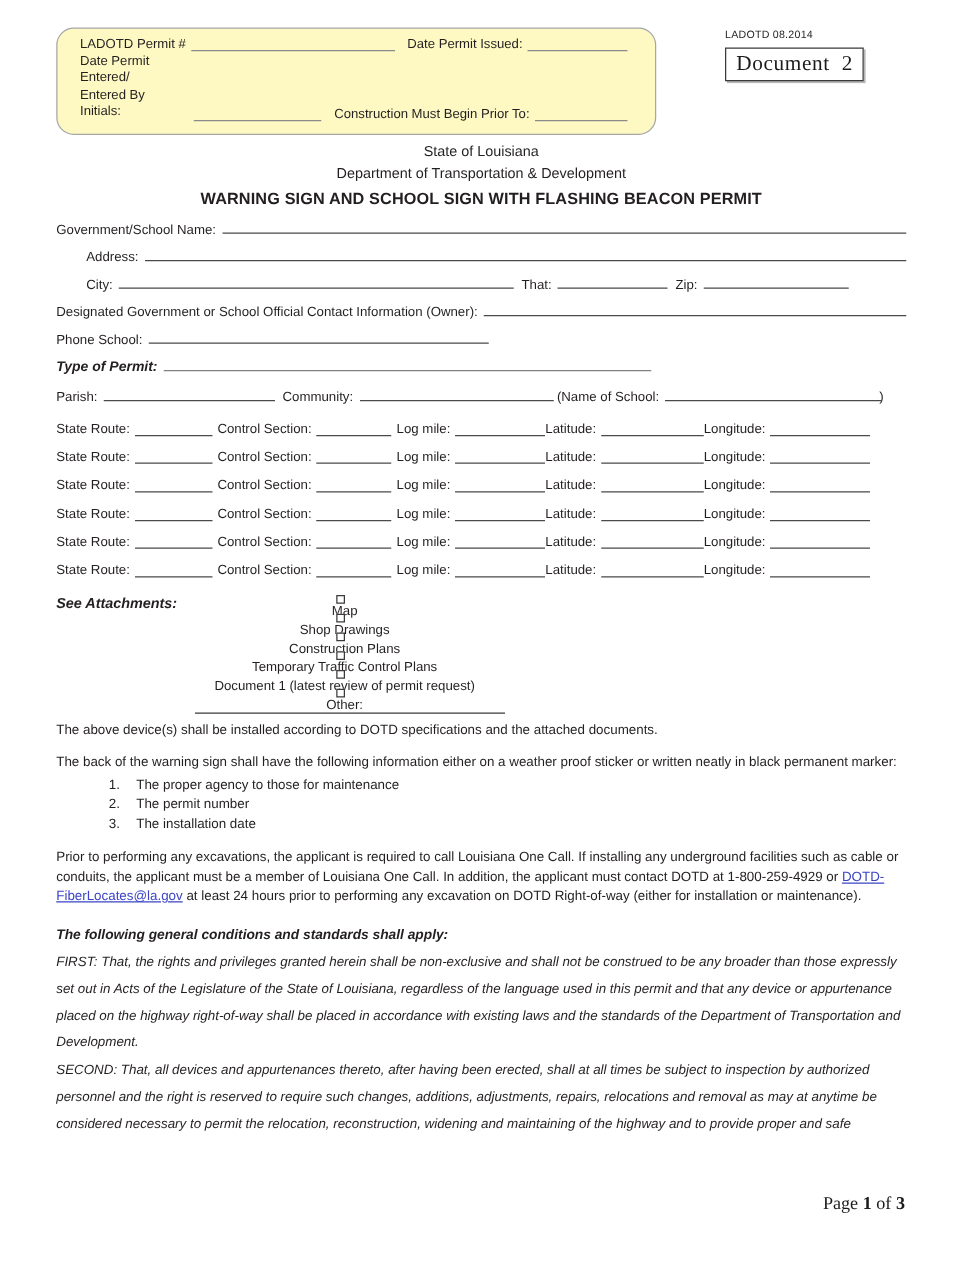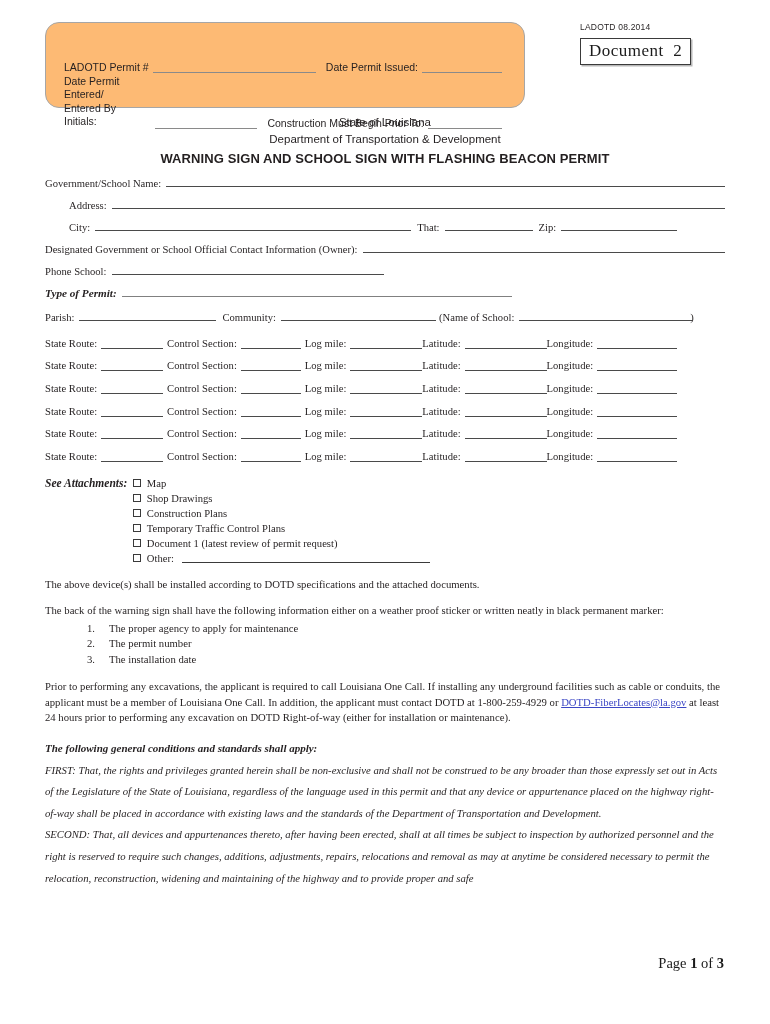--- a/index.html
+++ b/index.html
@@ -53,24 +53,24 @@
     white-space: pre;
   }
 
   
   .permit-box {
     position: absolute;
     left: 45px;
     top: 22px;
     width: 480px;
     height: 86px;
-    background: #fdba74;
+    background: #fef9c3;
     border: 1px solid #a6a6a6;
     border-radius: 14px;
-    padding: 32px 18px 10px 18px;
+    padding: 0 18px 10px 18px;
   }
   .pb-row { display: flex; align-items: flex-end; font-size: 10.5px; }
   .pb-row.r1 { margin-top: 6px; }
   .pb-row.r2 { margin-top: 2px; }
   .pb-label { white-space: nowrap; }
   .pb-line {
     border-bottom: 1px solid #8a8a8a;
     height: 11px;
     margin: 0 4px;
   }
@@ -96,21 +96,20 @@
     letter-spacing: 0.1px;
   }
 
   
   .body-area {
     position: absolute;
     left: 45px;
     top: 176px;
     width: 680px;
     font-size: 10.6px;
-    font-family: Liberation Serif, serif;
   }
 
   .frow {
     display: flex;
     align-items: baseline;
     margin-bottom: 0;
     height: 22px;
     white-space: nowrap;
   }
   .frow .lbl { flex: 0 0 auto; }
@@ -157,20 +156,21 @@
     font-size: 11.5px;
     flex: 0 0 auto;
     padding-top: 1px;
   }
   .attach-list { margin-left: 6px; }
   .attach-item {
     display: flex;
     align-items: center;
     height: 15px;
     white-space: nowrap;
+    flex-direction: column;
   }
   .cb {
     display: inline-block;
     width: 7.5px;
     height: 7.5px;
     border: 1px solid #3a3a3a;
     margin-right: 6px;
     flex: 0 0 auto;
     background: #fff;
   }
@@ -424,21 +424,21 @@
         </div>
     </div>
 
     <div class="para">The above device(s) shall be installed according to DOTD specifications and the attached documents.</div>
 
     <div class="para">The back of the warning sign shall have the following information either on a weather proof sticker or written neatly in black permanent marker:</div>
 
     <ul class="numlist" id="num-list">
         <li>
           <span class="num">1.</span>
-          <span>The proper agency to apply for maintenance</span>
+          <span>The proper agency to those for maintenance</span>
         </li>
         <li>
           <span class="num">2.</span>
           <span>The permit number</span>
         </li>
         <li>
           <span class="num">3.</span>
           <span>The installation date</span>
         </li>
       </ul>

